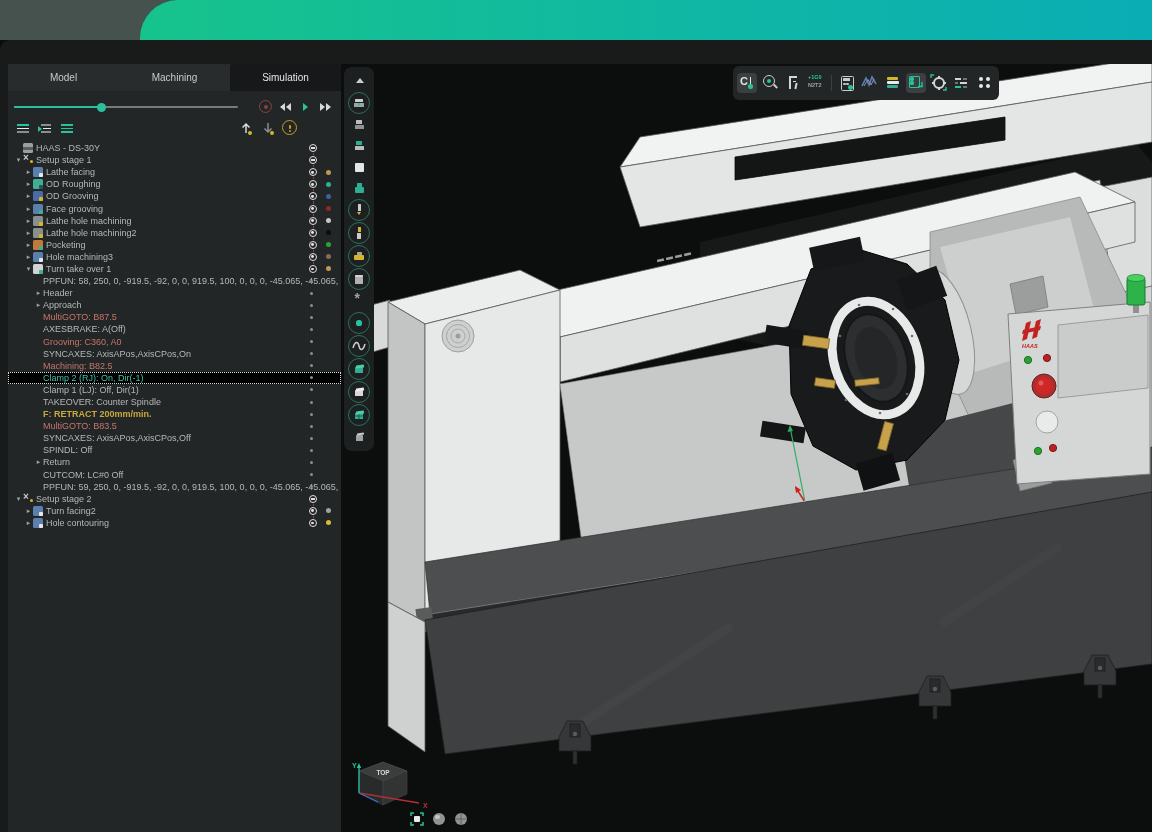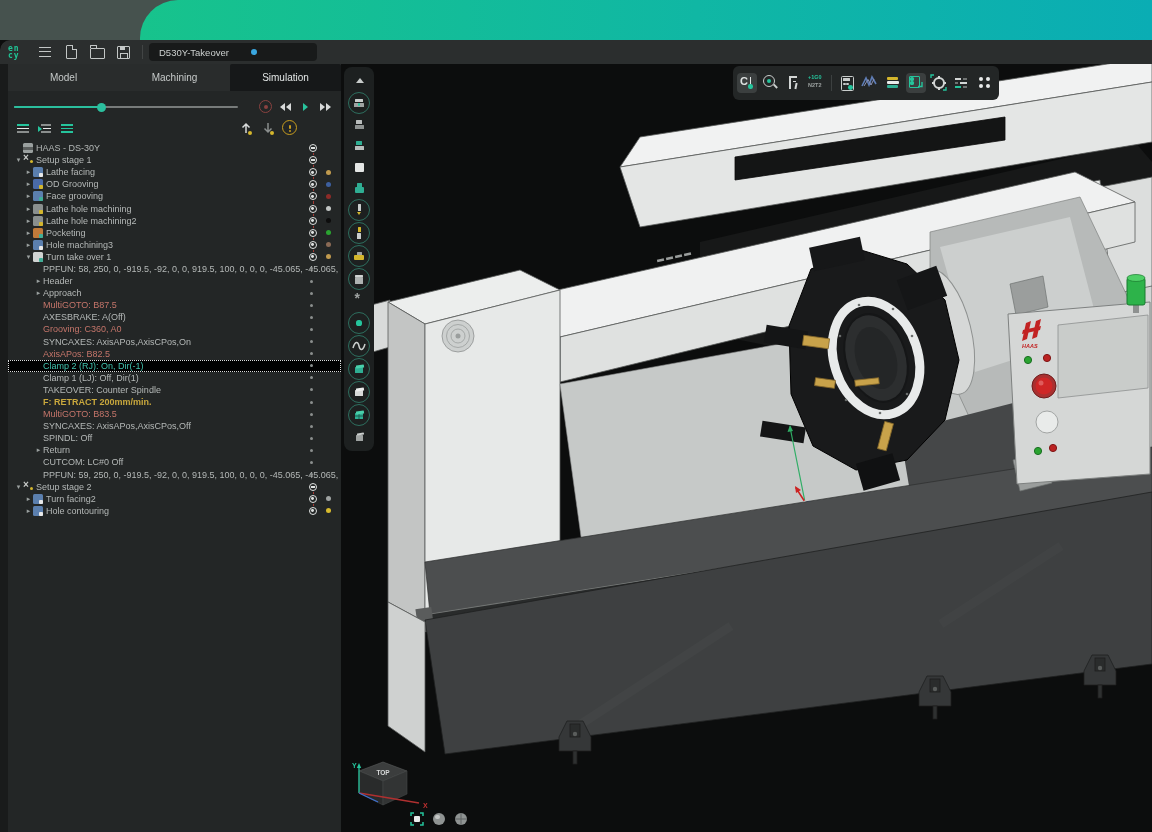--- a/index.html
+++ b/index.html
@@ -84,43 +84,20 @@
   svg text{font-family:"Liberation Sans","DejaVu Sans",sans-serif;}
 </style>
 </head>
 <body>
 
 <div id="wallpaper">
   <div class="wall-bright"></div>
 </div>
 
 <div id="app">
-  <div id="titlebar">
-    <div class="logo">
-      <span>en</span>
-      <span>cy</span>
-    </div>
-    <div class="tbi">
-        <span class="menu-lines"></span>
-      </div>
-    <div class="tbi">
-        <span class="page"></span>
-      </div>
-    <div class="tbi">
-        <span class="folder"></span>
-      </div>
-    <div class="tbi">
-        <span class="floppy"></span>
-      </div>
-    <div class="sep"></div>
-    <div class="doc-tab">
-      <span>D530Y-Takeover</span>
-      <i class="dot" id="doc-dot" style="background: rgb(58, 167, 224);"></i>
-    </div>
-  </div>
   <div id="content">
     <div id="leftpanel">
       <div id="tabs">
           <div class="tab">Model</div>
           <div class="tab">Machining</div>
           <div class="tab active">Simulation</div>
         </div>
       <div id="playrow1">
         <div id="slider">
           <div class="track"></div>
@@ -237,20 +214,40 @@
               </i>
             </span>
             <span class="dotcol">
               <i class="odot" style="background: rgb(192, 154, 78);"></i>
             </span>
           </div>
           <div class="trow">
             <span style="width: 16px; flex: 0 0 auto;"></span>
             <span class="chev">▸</span>
             <span class="ticon">
+              <span class="opic" style="background: rgb(63, 174, 151);">
+                <i style="background: rgb(35, 88, 78);"></i>
+              </span>
+            </span>
+            <span class="lbl">OD Roughing</span>
+            <span class="mk ch-mid">
+              <i class="ln"></i>
+              <i class="glyph">
+                <i class="ring"></i>
+                <i class="cdot"></i>
+              </i>
+            </span>
+            <span class="dotcol">
+              <i class="odot" style="background: rgb(47, 174, 147);"></i>
+            </span>
+          </div>
+          <div class="trow">
+            <span style="width: 16px; flex: 0 0 auto;"></span>
+            <span class="chev">▸</span>
+            <span class="ticon">
               <span class="opic" style="background: rgb(74, 106, 168);">
                 <i style="background: rgb(212, 182, 44);"></i>
               </span>
             </span>
             <span class="lbl">OD Grooving</span>
             <span class="mk ch-mid">
               <i class="ln"></i>
               <i class="glyph">
                 <i class="ring"></i>
                 <i class="cdot"></i>
@@ -439,21 +436,21 @@
             <span class="chev"></span>
             <span class="lbl">SYNCAXES: AxisAPos,AxisCPos,On</span>
             <span class="mk">
               <i class="bull"></i>
             </span>
             <span class="dotcol"></span>
           </div>
           <div class="trow">
             <span style="width: 26px; flex: 0 0 auto;"></span>
             <span class="chev"></span>
-            <span class="lbl st-goto">AxisAPos: B82.5</span>
+            <span class="lbl st-goto">Machining: B82.5</span>
             <span class="mk">
               <i class="bull"></i>
             </span>
             <span class="dotcol"></span>
           </div>
           <div class="trow sel">
             <span style="width: 26px; flex: 0 0 auto;"></span>
             <span class="chev"></span>
             <span class="lbl">Clamp 2 (RJ): On, Dir(-1)</span>
             <span class="mk">

